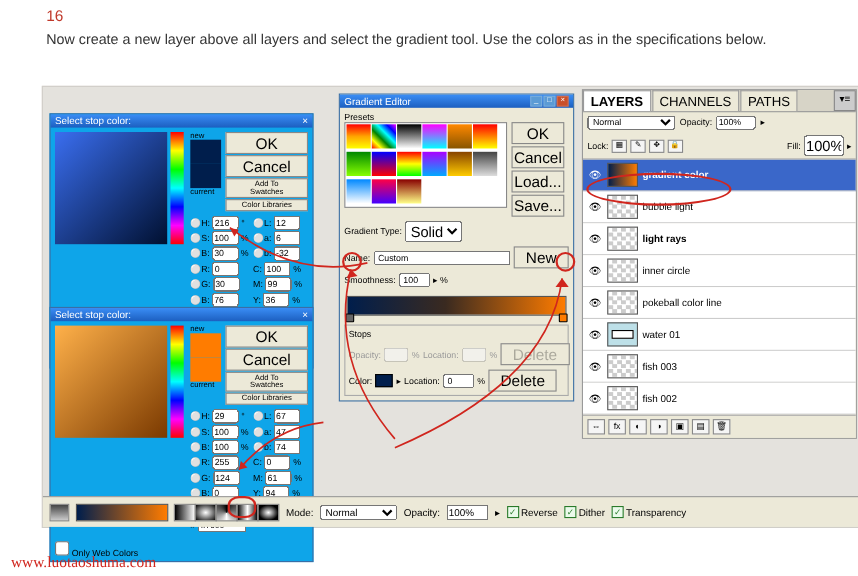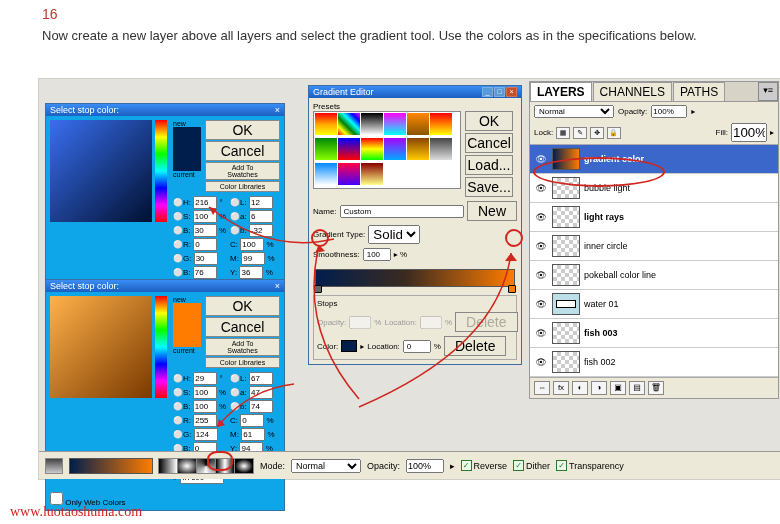--- a/index.html
+++ b/index.html
@@ -213,27 +213,27 @@
           <div style="background:linear-gradient(#800,#ff8)"></div>
         </div>
         <div class="gsidebtn">
           <button class="btn">OK</button>
           <button class="btn">Cancel</button>
           <button class="btn">Load...</button>
           <button class="btn">Save...</button>
         </div>
       </div>
       <div class="field">
+        <span>Gradient Type:</span>
+        <select><option>Solid</option></select>
+      </div>
+      <div class="field">
         <span>Name:</span>
         <input style="flex: 1 1 0%;" value="Custom">
         <button class="btn">New</button>
-      </div>
-      <div class="field">
-        <span>Gradient Type:</span>
-        <select><option>Solid</option></select>
       </div>
       <div class="field">
         <span>Smoothness:</span>
         <input style="width: 28px;" value="100"> ▸ %
       </div>
       <div class="bigbar">
         <div class="stop" style="left:-2px"></div>
         <div class="stop" style="right:-2px;background:#ff7c00"></div>
       </div>
       <div class="stops-sec">
@@ -302,21 +302,21 @@
           <span style="font-weight:normal">pokeball color line</span>
         </div>
         <div class="layeritem">
           <span class="eye">👁</span>
           <span class="thumb th-water"></span>
           <span style="font-weight:normal">water 01</span>
         </div>
         <div class="layeritem">
           <span class="eye">👁</span>
           <span class="thumb th-chk"></span>
-          <span style="font-weight:bold">fish 003</span>
+          <span style="font-weight:normal">fish 003</span>
         </div>
         <div class="layeritem">
           <span class="eye">👁</span>
           <span class="thumb th-chk"></span>
           <span style="font-weight:normal">fish 002</span>
         </div>
       </div>
     <div class="layerbtm">
       <span>⇔</span>
       <span>fx</span>

